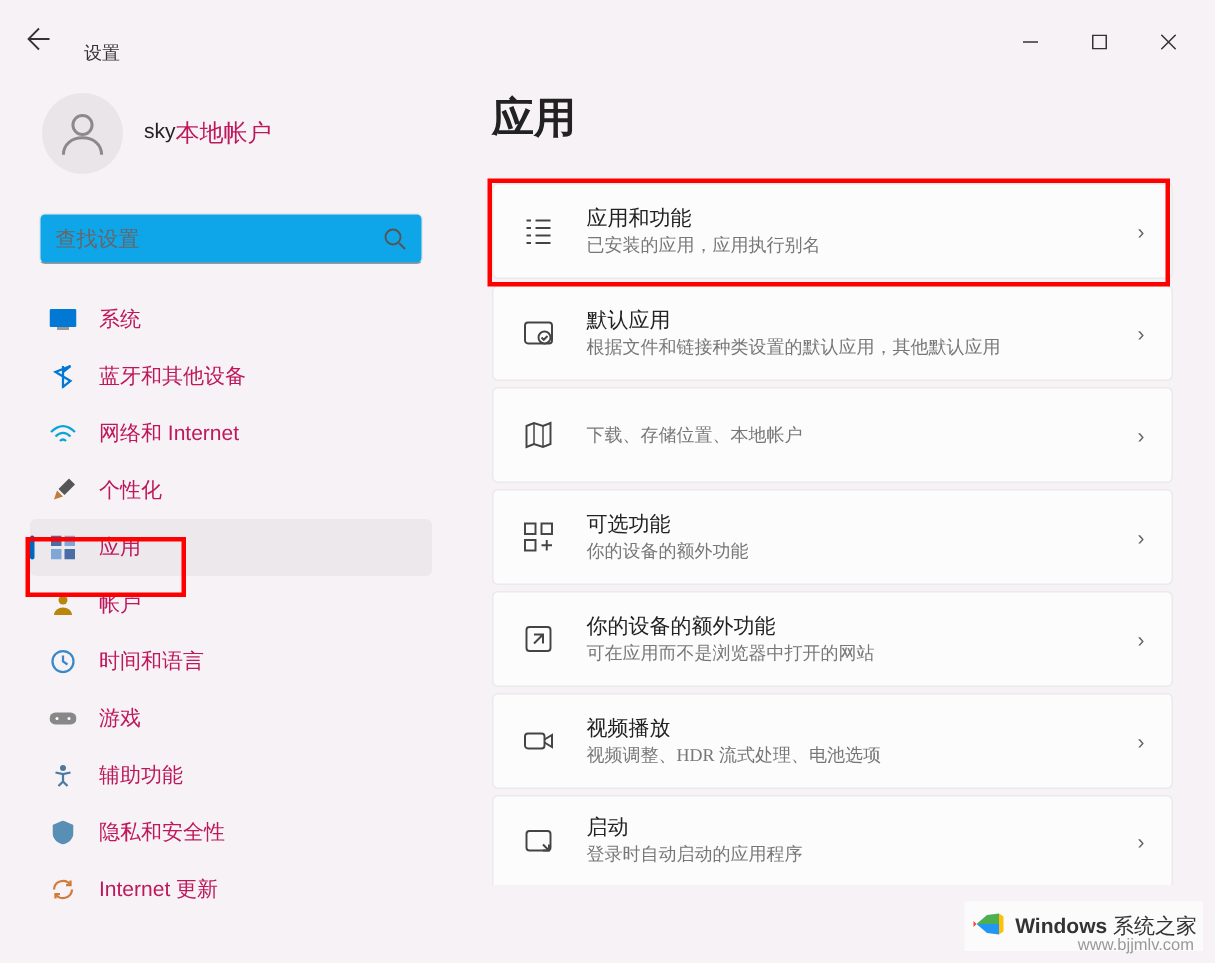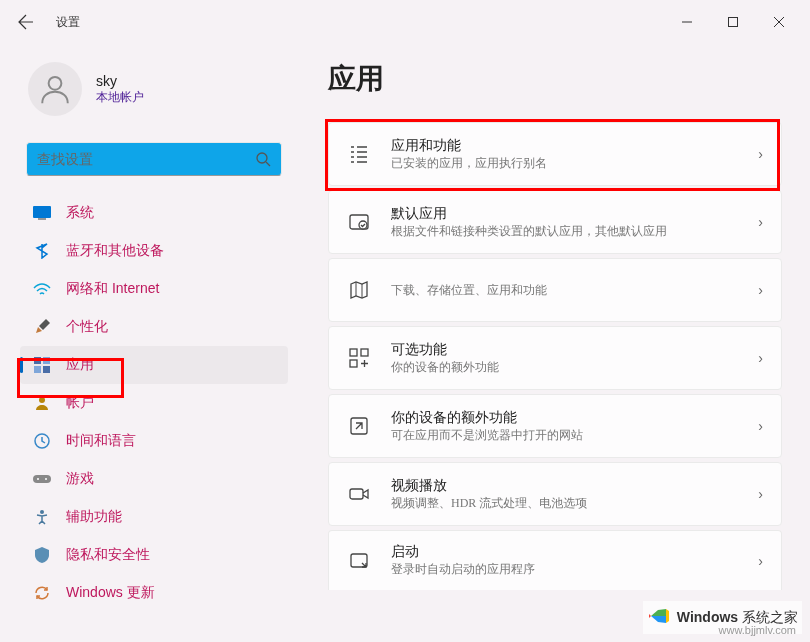--- a/index.html
+++ b/index.html
@@ -11,21 +11,21 @@
     body {
       width: 810px;
       height: 642px;
       background: #f6f2f5;
       overflow: hidden;
       position: relative;
     }
     .titlebar {
       height: 44px;
       display: flex;
-      align-items: center;
+      align-items: flex-end;
       padding: 0 8px;
     }
     .back-btn {
       width: 36px;
       height: 36px;
       display: flex;
       align-items: center;
       justify-content: center;
       cursor: pointer;
       font-size: 16px;
@@ -67,30 +67,29 @@
       height: 54px;
       border-radius: 50%;
       background: #e9e5e8;
       display: flex;
       align-items: center;
       justify-content: center;
       margin-right: 14px;
     }
     .user-info {
       display: flex;
-      flex-direction: column;
     }
     .user-name {
       font-size: 14px;
       color: #222;
       font-weight: 500;
     }
     .user-sub {
-      font-size: 12px;
-      color: #4c1d95;
+      font-size: 16px;
+      color: #be185d;
     }
     .search-box {
       display: flex;
       align-items: center;
       background: #0ea5e9;
       border: 1px solid #e8e8e8;
       border-bottom: 1px solid #999;
       border-radius: 4px;
       height: 34px;
       margin: 6px 6px 18px 6px;
@@ -381,21 +380,21 @@
           </span>
         <span>隐私和安全性</span>
       </li>
       <li class="nav-item">
         <span class="nav-icon">
             <svg width="16" height="16" viewBox="0 0 16 16">
               <path d="M2 8a6 6 0 0 1 11-3M14 8a6 6 0 0 1-11 3" stroke="#d17a3a" fill="none" stroke-width="1.5"></path>
               <path d="M13 2v3h-3M3 14v-3h3" stroke="#d17a3a" fill="none" stroke-width="1.5"></path>
             </svg>
           </span>
-        <span>Windows 更新</span>
+        <span>Internet 更新</span>
       </li>
     </ul>
   </aside>
 
   <main class="main">
     <h1 class="page-title">应用</h1>
     <div class="card-list">
       <div class="card">
         <span class="card-icon">
             <svg width="22" height="22" viewBox="0 0 22 22">
@@ -423,21 +422,21 @@
         <span class="card-chevron">›</span>
       </div>
       <div class="card">
         <span class="card-icon">
             <svg width="22" height="22" viewBox="0 0 22 22">
               <path d="M3 5l5-2 6 2 5-2v14l-5 2-6-2-5 2V5z" stroke="#444" fill="none" stroke-width="1.3"></path>
               <path d="M8 3v14M14 5v14" stroke="#444" stroke-width="1"></path>
             </svg>
           </span>
         <div class="card-text">
-          <div class="card-sub">下载、存储位置、应用和功能</div>
+          <div class="card-sub">下载、存储位置、本地帐户</div>
         </div>
         <span class="card-chevron">›</span>
       </div>
       <div class="card">
         <span class="card-icon">
             <svg width="22" height="22" viewBox="0 0 22 22">
               <rect x="2" y="2" width="7" height="7" stroke="#444" fill="none" stroke-width="1.3"></rect>
               <rect x="13" y="2" width="7" height="7" stroke="#444" fill="none" stroke-width="1.3"></rect>
               <rect x="2" y="13" width="7" height="7" stroke="#444" fill="none" stroke-width="1.3"></rect>
               <path d="M16.5 13v7M13 16.5h7" stroke="#444" stroke-width="1.3"></path>

